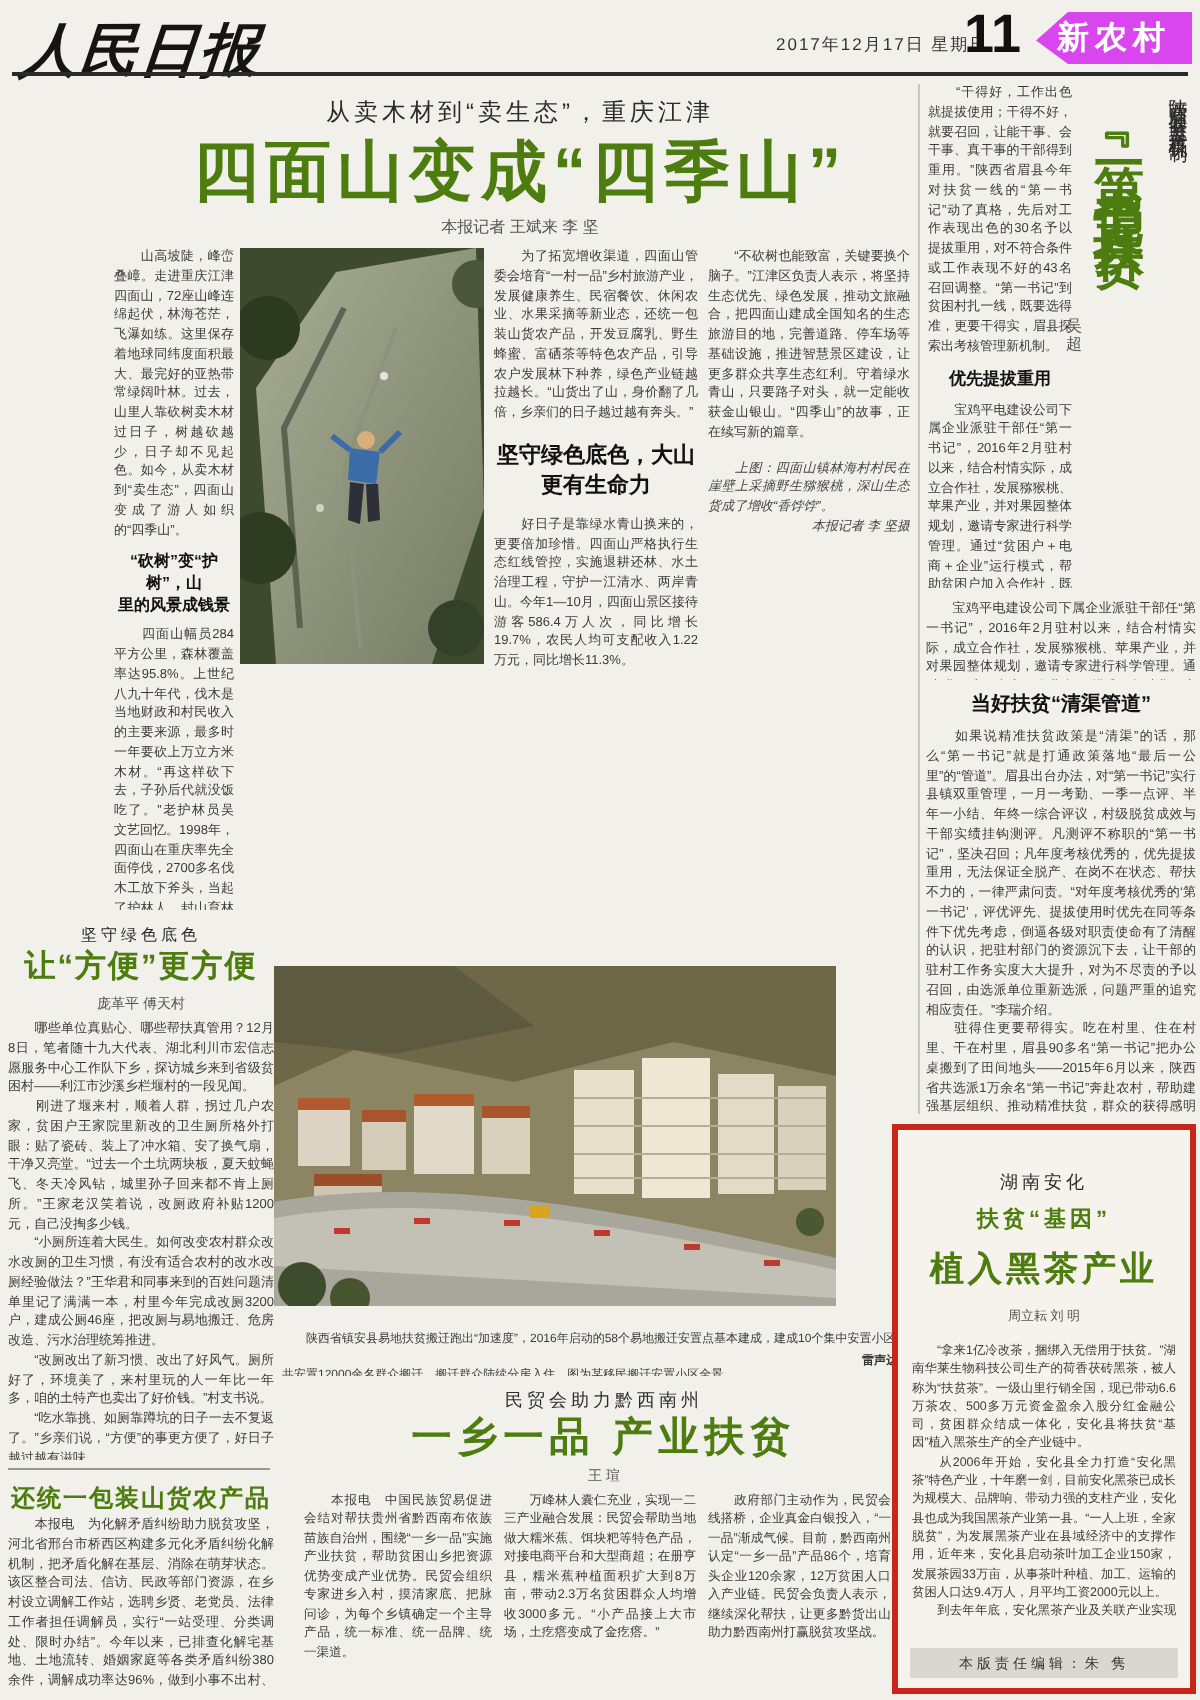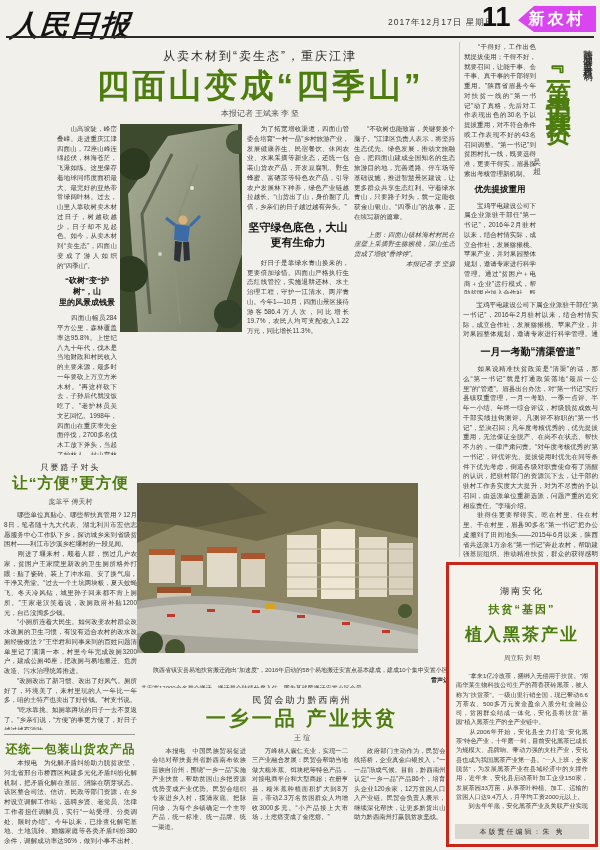--- a/index.html
+++ b/index.html
@@ -33,21 +33,21 @@
 <div id="page">
 
   <div class="abs masthead" style="left:10px;top:6px;">人民日报</div>
   <div class="abs" style="left:388px;top:17px;font-size:8.5px;color:#333;letter-spacing:1px;text-align:center;">2017年12月17日  星期日</div>
   <div class="abs" style="left:482px;top:2px;font-size:27px;font-weight:bold;color:#111;">11</div>
   <div class="abs secbox" style="left:518px;top:6px;width:78px;height:26px;">新农村</div>
   <div class="abs rule" style="left:6px;top:36px;width:588px;height:2px;"></div>
 
   <div class="abs kicker ctr" style="left:60px;top:48px;width:400px;font-size:12px;">从卖木材到“卖生态”，重庆江津</div>
   <div class="abs titleL ctr" style="left:50px;top:64px;width:420px;font-size:33px;">四面山变成“四季山”</div>
-  <div class="abs byline ctr" style="left:60px;top:108px;width:400px;font-size:8px;font-family:Liberation Serif, serif;">本报记者  王斌来  李  坚</div>
+  <div class="abs byline ctr" style="left:60px;top:108px;width:400px;font-size:8px;">本报记者  王斌来  李  坚</div>
 
   <div class="abs" style="left:120px;top:124px;width:122px;height:208px;">
     <svg width="122" height="208" viewBox="0 0 122 208">
       <defs>
         <linearGradient id="rock" x1="0" y1="0" x2="1" y2="1">
           <stop offset="0" stop-color="#a8ad96"></stop>
             <stop offset="1" stop-color="#767c64"></stop>
         </linearGradient>
       </defs>
       <rect width="122" height="208" fill="#3d4a2e"></rect>
@@ -98,26 +98,26 @@
   <div class="abs vtext byline" style="left:530px;top:152px;height:40px;font-size:8px;">吴  超</div>
 
   <div class="abs" style="left:464px;top:42px;width:72px;height:252px;overflow:hidden;">
     <div class="body">　　“干得好，工作出色就提拔使用；干得不好，就要召回，让能干事、会干事、真干事的干部得到重用。”陕西省眉县今年对扶贫一线的“第一书记”动了真格，先后对工作表现出色的30名予以提拔重用，对不符合条件或工作表现不好的43名召回调整。“第一书记”到贫困村扎一线，既要选得准，更要干得实，眉县探索出考核管理新机制。</div>
     <div class="sub" style="font-size:8.5px;margin:5px 0;">优先提拔重用</div>
     <div class="body">　　宝鸡平电建设公司下属企业派驻干部任“第一书记”，2016年2月驻村以来，结合村情实际，成立合作社，发展猕猴桃、苹果产业，并对果园整体规划，邀请专家进行科学管理。通过“贫困户＋电商＋企业”运行模式，帮助贫困户加入合作社，既解决了资金难题，又解决了果品销售难题。去年，全村发展猕猴桃1120亩，实现产值310万元，仅此一项，全村人均增收1900元。“第一书记”不仅跑项目、跑资金，还帮贫困户挣到了1万多元：不但顾上了家，还帮了这么多事，住在村里就像在自己家一样。</div>
   </div>
 
   <div class="abs" style="left:463px;top:300px;width:135px;height:258px;overflow:hidden;">
     <div class="body" style="height:40px;">　　宝鸡平电建设公司下属企业派驻干部任“第一书记”，2016年2月驻村以来，结合村情实际，成立合作社，发展猕猴桃、苹果产业，并对果园整体规划，邀请专家进行科学管理。通过“贫困户＋电商＋企业”运行模式，帮助贫困户加入合作社，既解决了资金难题，又解决了果品销售难题。去年，全村发展猕猴桃1120亩，实现产值310万元，仅此一项，全村人均增收1900元。“第一书记”不仅跑项目、跑资金，还帮贫困户挣到了1万多元：不但顾上了家，还帮了这么多事，住在村里就像在自己家一样。</div>
-    <div class="sub" style="font-size:10px;margin:5px 0;">一月一考勤“清渠管道”</div>
+    <div class="sub" style="font-size:10px;margin:5px 0;">当好扶贫“清渠管道”</div>
     <div class="body">　　如果说精准扶贫政策是“清渠”的话，那么“第一书记”就是打通政策落地“最后一公里”的“管道”。眉县出台办法，对“第一书记”实行县镇双重管理，一月一考勤、一季一点评、半年一小结、年终一综合评议，村级脱贫成效与干部实绩挂钩测评。凡测评不称职的“第一书记”，坚决召回；凡年度考核优秀的，优先提拔重用，无法保证全脱产、在岗不在状态、帮扶不力的，一律严肃问责。“对年度考核优秀的‘第一书记’，评优评先、提拔使用时优先在同等条件下优先考虑，倒逼各级对职责使命有了清醒的认识，把驻村部门的资源沉下去，让干部的驻村工作务实度大大提升，对为不尽责的予以召回，由选派单位重新选派，问题严重的追究相应责任。”李瑞介绍。</div>
     <div class="body">　　驻得住更要帮得实。吃在村里、住在村里、干在村里，眉县90多名“第一书记”把办公桌搬到了田间地头——2015年6月以来，陕西省共选派1万余名“第一书记”奔赴农村，帮助建强基层组织、推动精准扶贫，群众的获得感明显增强。脱贫攻坚的战场上，考核指挥棒让帮扶更用心、工作更用力，贡献一份力量。</div>
   </div>
 
-  <div class="abs kicker ctr" style="left:4px;top:462px;width:133px;font-size:8px;">只要路子对头</div>
+  <div class="abs kicker ctr" style="left:4px;top:462px;width:133px;font-size:8px;">坚守绿色底色</div>
   <div class="abs titleL ctr" style="left:4px;top:473px;width:133px;font-size:15.5px;letter-spacing:1px;">让“方便”更方便</div>
   <div class="abs byline ctr" style="left:4px;top:497px;width:133px;font-size:7px;">庞革平  傅天村</div>
   <div class="abs body" style="left:4px;top:510px;width:133px;height:220px;">　　哪些单位真贴心、哪些帮扶真管用？12月8日，笔者随十九大代表、湖北利川市宏信志愿服务中心工作队下乡，探访城乡来到省级贫困村——利江市沙溪乡栏堰村的一段见闻。
 　　刚进了堰来村，顺着人群，拐过几户农家，贫困户王家院里新改的卫生厕所格外打眼：贴了瓷砖、装上了冲水箱、安了换气扇，干净又亮堂。“过去一个土坑两块板，夏天蚊蝇飞、冬天冷风钻，城里孙子回来都不肯上厕所。”王家老汉笑着说，改厕政府补贴1200元，自己没掏多少钱。
 　　“小厕所连着大民生。如何改变农村群众改水改厕的卫生习惯，有没有适合农村的改水改厕经验做法？”王华君和同事来到的百姓问题清单里记了满满一本，村里今年完成改厕3200户，建成公厕46座，把改厕与易地搬迁、危房改造、污水治理统筹推进。
 　　“改厕改出了新习惯、改出了好风气。厕所好了，环境美了，来村里玩的人一年比一年多，咱的土特产也卖出了好价钱。”村支书说。
 　　“吃水靠挑、如厕靠蹲坑的日子一去不复返了。”乡亲们说，“方便”的事更方便了，好日子越过越有滋味。</div>
 
   <div class="abs hdiv" style="left:4px;top:734px;width:131px;"></div>
 

